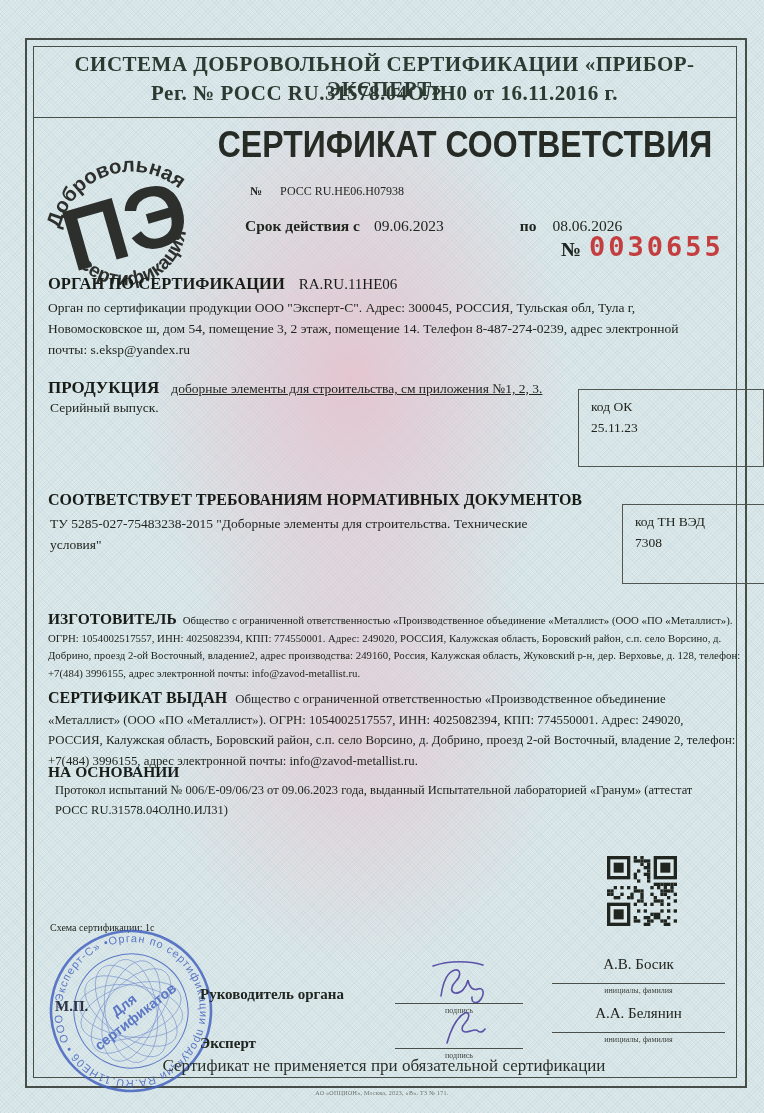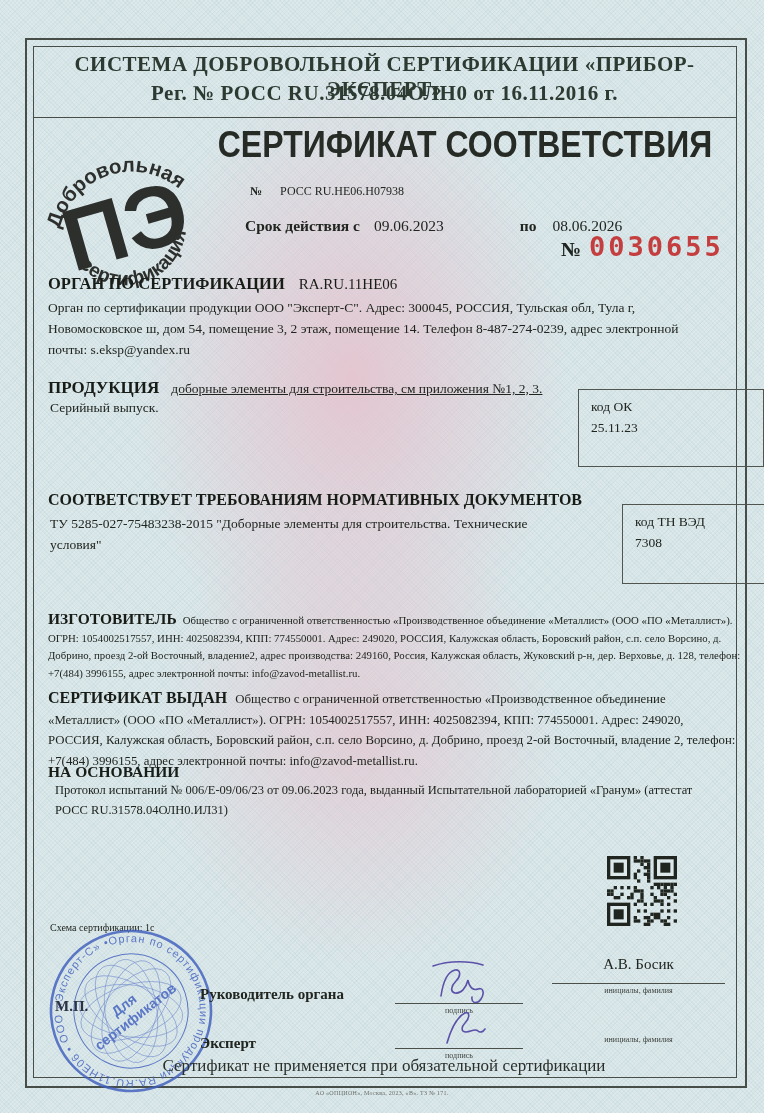--- a/index.html
+++ b/index.html
@@ -298,18 +298,19 @@
   <div class="abs name1">А.В. Босик</div>
   <div class="abs siglab namelab1">инициалы, фамилия</div>
 
   <div class="abs role2">Эксперт</div>
   <div class="abs sigline sigline2">
     <svg width="128" height="43" viewBox="0 0 128 43">
       <path class="sig-ink" d="M52 38 C56 24 62 12 70 8 C75 6 75 13 70 18 C66 22 66 27 71 27 C76 27 80 23 83 26 C85 28 88 27 90 24"></path>
     </svg>
   </div>
   <div class="abs siglab siglab2">подпись</div>
+  <div class="abs name2">А.А. Белянин</div>
   <div class="abs siglab namelab2">инициалы, фамилия</div>
 
   <div class="abs bottom-note">Сертификат не применяется при обязательной сертификации</div>
   <div class="abs imprint">АО «ОПЦИОН», Москва, 2023, «В». ТЗ № 171.</div>
 
 </div>
 
 </body></html>

